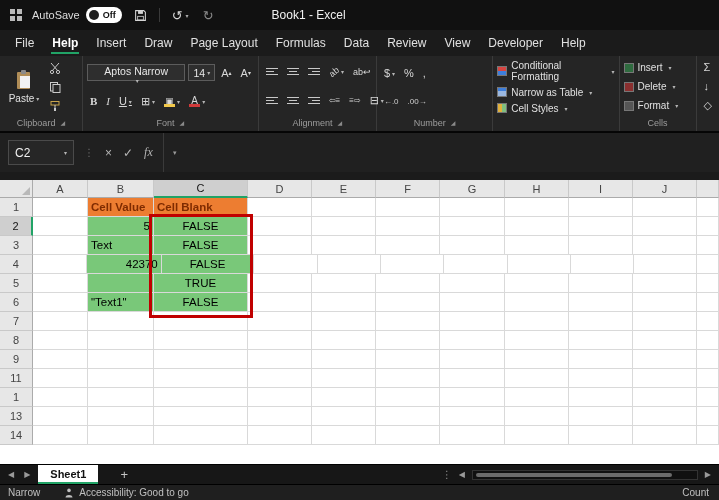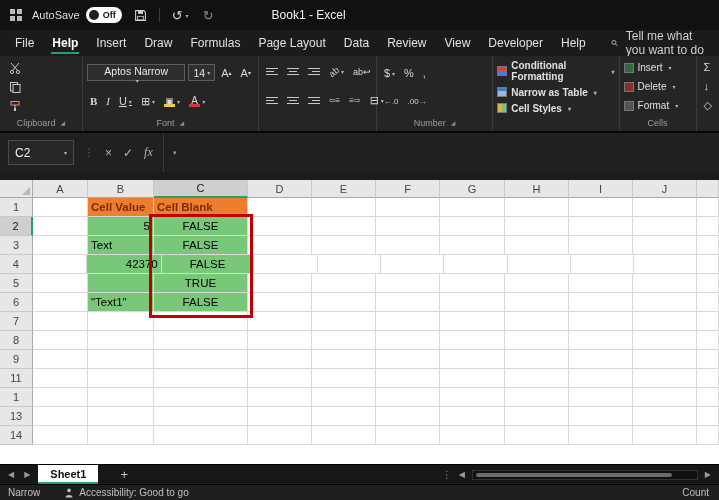--- a/index.html
+++ b/index.html
@@ -27,21 +27,21 @@
   .search { margin-left:16px; display:flex; align-items:center; gap:8px; color:#cfcfcf; font-size:12px; }
 
   
   .ribbon { height:76px; background:#252525; border-bottom:1px solid #060606; display:flex; flex:0 0 auto; }
   .rb-group { display:flex; flex-direction:column; border-right:1px solid #3b3b3b; padding:2px 4px 0 4px; }
   .rb-content { height:58px; display:flex; }
   .rb-rows { display:flex; flex-direction:column; justify-content:space-around; width:100%; }
   .rb-label { height:16px; font-size:9px; color:#9d9d9d; display:flex; align-items:center; justify-content:center; gap:5px; }
   .launcher { color:#8a8a8a; font-size:6px; line-height:6px; }
   .g-clip { width:84px; } .g-font { width:176px; } .g-align { width:118px; }
-  .g-num { width:118px; } .g-styles { width:128px;font-weight:bold; } .g-cells { width:78px; } .g-edit { flex:1; border-right:none; }
+  .g-num { width:118px; } .g-styles { width:128px; } .g-cells { width:78px; } .g-edit { flex:1; border-right:none; }
   .rbtn { display:inline-flex; align-items:center; justify-content:center; background:none; border:none; color:#d8d8d8; font-size:11px; padding:1px 3px; cursor:pointer; }
   .caret { font-size:6px; color:#b5b5b5; margin-left:2px; }
   .paste-btn { width:40px; display:flex; flex-direction:column; align-items:center; justify-content:center; gap:2px; font-size:10px; color:#e2e2e2; cursor:pointer; }
   .mini-col { display:flex; flex-direction:column; justify-content:space-around; margin-left:2px; }
   .combo { height:17px; background:#2e2e2e; border:1px solid #5c5c5c; display:flex; align-items:center; justify-content:space-between; padding:0 4px; font-size:10.5px; color:#e8e8e8; cursor:pointer; }
   .row-line { display:flex; align-items:center; gap:3px; }
   .bold-b { font-weight:bold; font-family:"Liberation Serif", serif; }
   .ital-i { font-style:italic; font-family:"Liberation Serif", serif; }
   .und-u { text-decoration:underline; }
   .color-bar { display:inline-block; width:11px; height:3px; margin-top:-2px; }
@@ -135,41 +135,45 @@
       </button>
     <span class="wintitle">Book1 - Excel</span>
   </div>
 
   <div class="menubar">
     <div id="menu-tabs" style="display:flex;align-items:center;">
         <div class="menu-tab">File</div>
         <div class="menu-tab active">Help</div>
         <div class="menu-tab">Insert</div>
         <div class="menu-tab">Draw</div>
+        <div class="menu-tab">Page Layout</div>
         <div class="menu-tab">Formulas</div>
-        <div class="menu-tab">Page Layout</div>
         <div class="menu-tab">Data</div>
         <div class="menu-tab">Review</div>
         <div class="menu-tab">View</div>
         <div class="menu-tab">Developer</div>
         <div class="menu-tab">Help</div>
       </div>
-    <div class="search">
-      <svg width="12" height="12" viewBox="0 0 12 12">
-          <circle cx="5" cy="5" r="3.4" fill="none" stroke="#cfcfcf" stroke-width="1.3"></circle>
-          <line x1="7.6" y1="7.6" x2="11" y2="11" stroke="#cfcfcf" stroke-width="1.3"></line>
-        </svg>
-      <span>Tell me what you want to do</span>
-    </div>
   </div>
 
   <div class="ribbon">
 
     <div class="rb-group g-clip">
       <div class="rb-content">
+        <div class="paste-btn">
+          <svg width="20" height="22" viewBox="0 0 20 22">
+              <rect x="3" y="3" width="13" height="17" rx="1" fill="#b08d57"></rect>
+              <rect x="7" y="1" width="5" height="4" rx="1" fill="#8a8a8a"></rect>
+              <rect x="6" y="7" width="10" height="12" fill="#f2f2f2"></rect>
+            </svg>
+          <span style="display:flex;align-items:center;">
+              <span>Paste</span>
+              <span class="caret">▾</span>
+            </span>
+        </div>
         <div class="mini-col">
           <button class="rbtn">
             <svg width="12" height="12" viewBox="0 0 12 12">
                 <line x1="2" y1="1" x2="9" y2="9" stroke="#c9c9c9"></line>
                 <line x1="10" y1="1" x2="3" y2="9" stroke="#c9c9c9"></line>
                 <circle cx="3" cy="10" r="1.6" fill="none" stroke="#c9c9c9"></circle>
                 <circle cx="9" cy="10" r="1.6" fill="none" stroke="#c9c9c9"></circle>
               </svg>
           </button>
           <button class="rbtn">
@@ -293,20 +297,24 @@
               </button>
           <button class="rbtn tiny">⇦≡</button>
           <button class="rbtn tiny">≡⇨</button>
           <button class="rbtn">
                 <span>⊟</span>
                 <span class="caret">▾</span>
               </button>
         </div>
       </div>
         </div>
+      <div class="rb-label">
+        <span>Alignment</span>
+        <span class="launcher">◢</span>
+      </div>
     </div>
 
     <div class="rb-group g-num">
       <div class="rb-content">
           <div class="rb-rows">
         <div class="row-line">
           <button class="rbtn">$<span class="caret">▾</span></button>
           <button class="rbtn">%</button>
           <button class="rbtn">,</button>
         </div>

